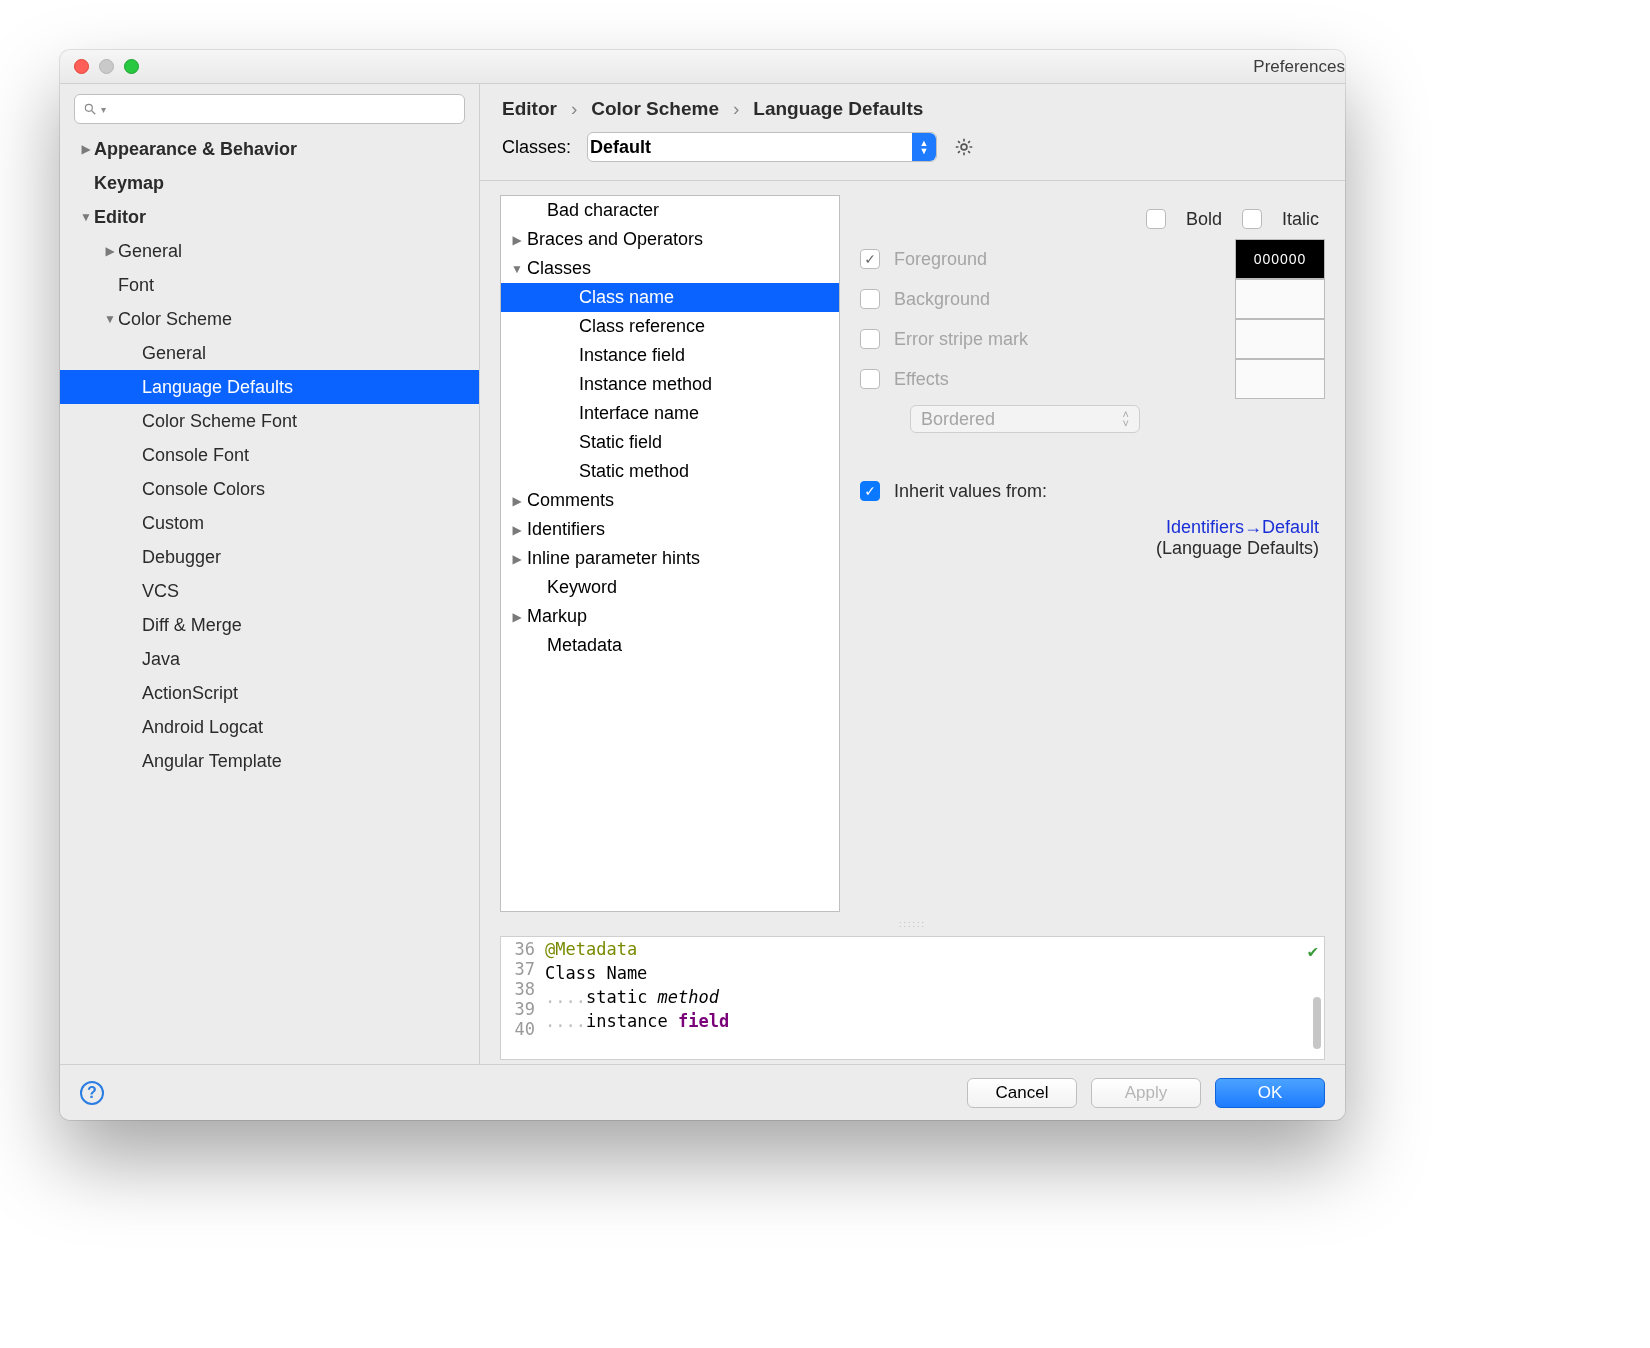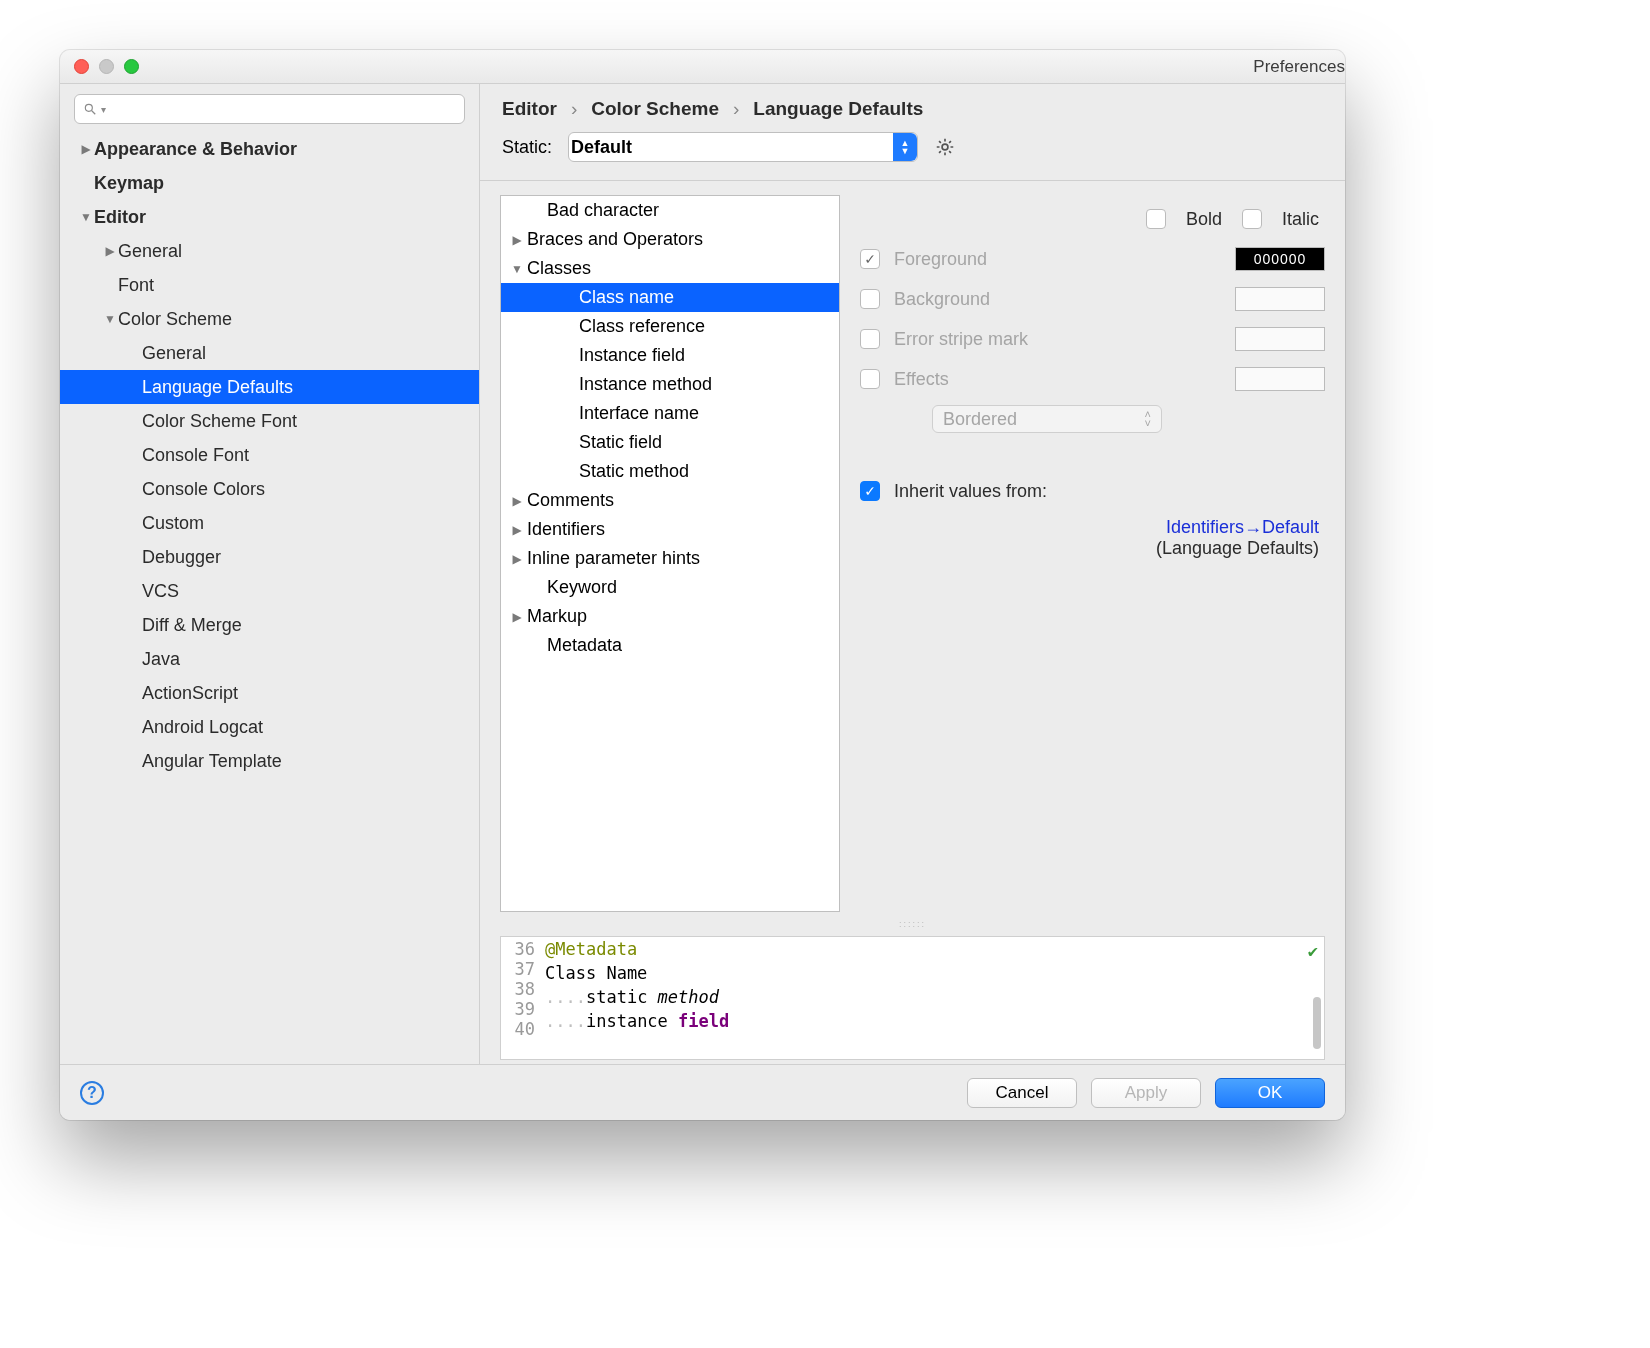--- a/index.html
+++ b/index.html
@@ -109,29 +109,29 @@
     flex:1; font-size:18px; color:#2b2b2b; padding-top:4px;
   }
   .row{ display:flex; align-items:center; height:40px; gap:14px;}
   .ck{
     width:20px; height:20px; border:1px solid #bbb; border-radius:4px;
     background:#fff; display:inline-flex; align-items:center; justify-content:center;
     font-size:14px; color:#666;
   }
   .ck.on{ background:#0b79ff; border-color:#0b79ff; color:#fff;}
   .swatch{
-    width:90px; height:24px; border:1px solid #bbb; background:#fafafa; margin-left:auto;
+    width:90px; height:40px; border:1px solid #bbb; background:#fafafa; margin-left:auto;
     display:flex; align-items:center; justify-content:center; font-size:14px; letter-spacing:1px;
   }
   .sw-black{ background:#000; color:#fff;}
   .disabled{ color:#a5a5a5;}
   .eff-select{
     width:230px; height:28px; border:1px solid #cfcfcf; border-radius:6px;
     background:#f3f3f3; color:#a5a5a5; display:flex; align-items:center;
-    padding:0 10px; justify-content:space-between; margin-left:72px;
+    padding:0 10px; justify-content:space-between; margin-left:50px;
   }
   .inherit-block{ margin-top:32px;}
   .link{ color:#1a2fd8; }
   .inh-sub{ text-align:right; margin-top:6px; padding-right:6px;}
 
   .preview{
     height:124px; border:1px solid #cfcfcf; background:#fff;
     font-family: "Menlo","Consolas",monospace; font-size:17px;
     display:flex; position:relative; overflow:hidden;
     margin-bottom:4px;
@@ -279,21 +279,21 @@
 
     <div class="main">
       <div class="crumbs">
         <span>Editor</span>
         <span class="sep">›</span>
         <span>Color Scheme</span>
         <span class="sep">›</span>
         <span>Language Defaults</span>
       </div>
       <div class="scheme-row">
-        <span>Static:</span>
+        <span>Classes:</span>
         <div class="select">
           <span>Default</span>
           <div class="sel-btns">
                 <span>▲</span>
                 <span>▼</span>
               </div>
         </div>
         <svg class="gear" viewBox="0 0 24 24">
           <circle cx="12" cy="12" r="3.2" fill="none" stroke="currentColor" stroke-width="1.8"></circle>
           <path fill="none" stroke="currentColor" stroke-width="1.8" d="M12 3v3M12 18v3M3 12h3M18 12h3M5.5 5.5l2 2M16.5 16.5l2 2M18.5 5.5l-2 2M7.5 16.5l-2 2"></path>

